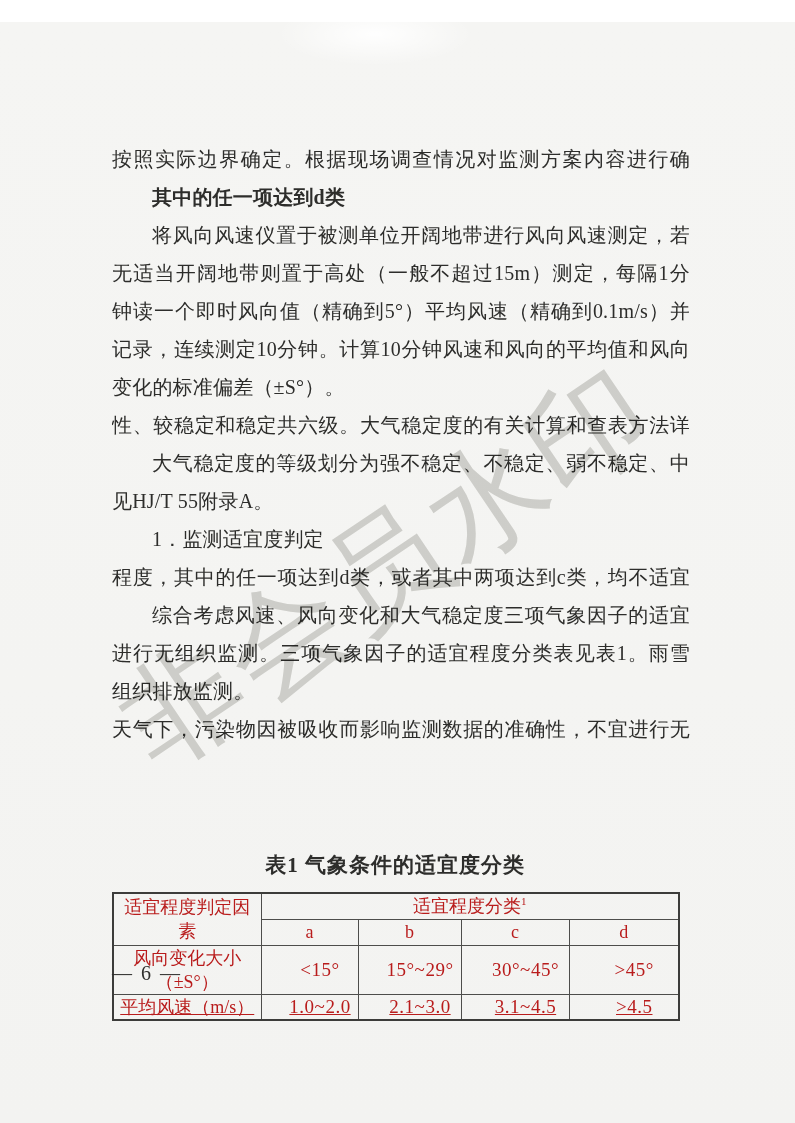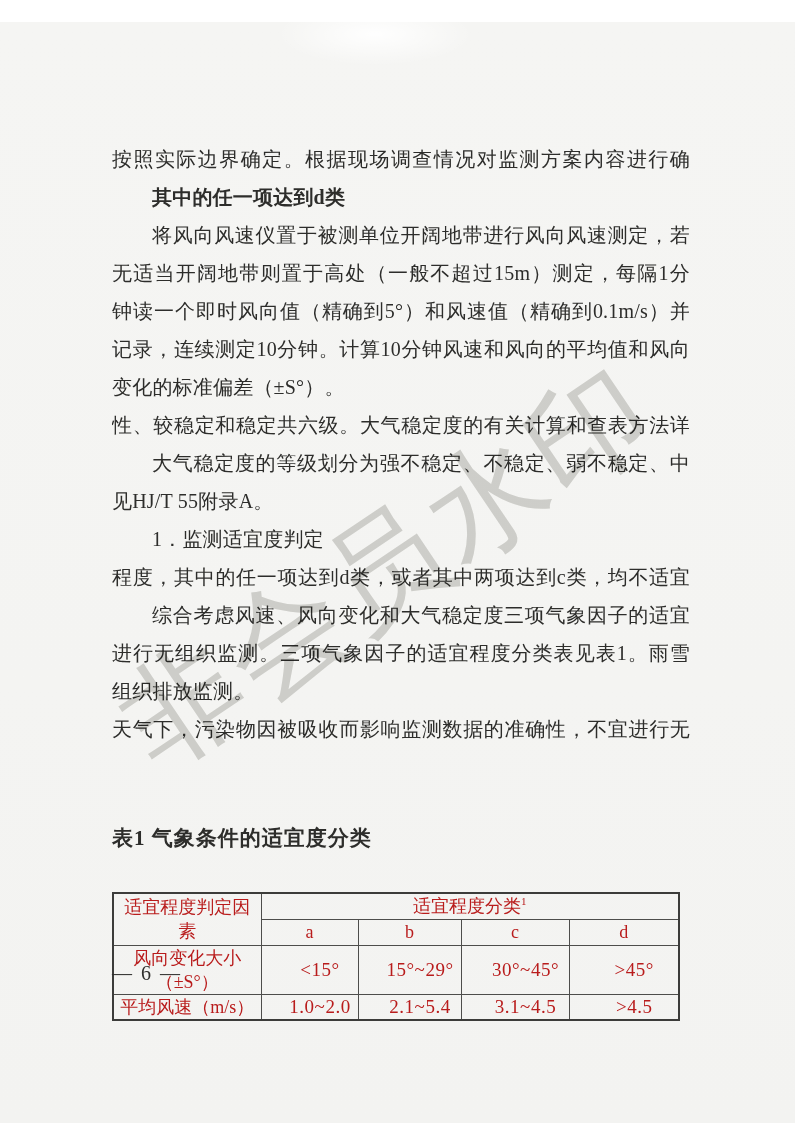--- a/index.html
+++ b/index.html
@@ -24,39 +24,39 @@
     height:38px; line-height:38px; white-space:nowrap;
     letter-spacing:0.2px;
   }
   .line.full {
     white-space:normal; overflow:hidden;
     text-align:justify; text-align-last:justify;
   }
   .line.indent { padding-left:40px; }
   .line.bold { font-weight:bold; }
   .caption {
-    position:absolute; left:112px; top:824px; width:566px;
-    text-align:left; font-weight:bold; font-size:21px;
+    position:absolute; left:112px; top:851px; width:566px;
+    text-align:center; font-weight:bold; font-size:21px;
     letter-spacing:1px;
   }
   .dtable {
     position:absolute; left:112px; top:860px; width:566px;
     border-collapse:collapse; table-layout:fixed;
     font-size:18px; color:#b91c1c;margin-top:32px;
   }
   .dtable th, .dtable td {
     border:1px solid #4d4d4b; font-weight:normal;
     text-align:center; vertical-align:middle;
     padding:0 2px; overflow:hidden;
   }
   .dtable { border:2px solid #3c3c3a; }
   .dtable .r-group { height:26px; }
   .dtable .r-class { height:26px; }
   .dtable .r-data1 { height:29px; }
-  .dtable .r-data2 { height:21px; }
+  .dtable .r-data2 { height:21px;text-decoration:underline; }
   .dtable sup { font-size:11px; vertical-align:super; line-height:0; }
   .dtable .val { font-size:19px; letter-spacing:0.5px;padding-left:23px; }
   .pageno {
     position:absolute; left:112px; top:962px;
     font-size:20px; letter-spacing:2px; color:#2f2f2d;
   }
   .watermark {
     position:absolute; left:78px; top:503px; width:620px; height:130px;
     line-height:130px; text-align:center; white-space:nowrap;
     font-size:118px; letter-spacing:4px;
@@ -69,21 +69,21 @@
 <body>
 
 <div class="page">
   <div class="scan"></div>
 
   <div class="content">
     <div class="line full">按照实际边界确定。根据现场调查情况对监测方案内容进行确认。</div>
     <div class="line indent bold">其中的任一项达到d类</div>
     <div class="line indent full">将风向风速仪置于被测单位开阔地带进行风向风速测定，若</div>
     <div class="line full">无适当开阔地带则置于高处（一般不超过15m）测定，每隔1分</div>
-    <div class="line full">钟读一个即时风向值（精确到5°）和风速值（精确到0.1m/s）并</div>
+    <div class="line full">钟读一个即时风向值（精确到5°）平均风速（精确到0.1m/s）并</div>
     <div class="line full">记录，连续测定10分钟。计算10分钟风速和风向的平均值和风向</div>
     <div class="line">变化的标准偏差（±S°）。</div>
     <div class="line full">性、较稳定和稳定共六级。大气稳定度的有关计算和查表方法详</div>
     <div class="line indent full">大气稳定度的等级划分为强不稳定、不稳定、弱不稳定、中</div>
     <div class="line">见HJ/T 55附录A。</div>
     <div class="line indent">1．监测适宜度判定</div>
     <div class="line full">程度，其中的任一项达到d类，或者其中两项达到c类，均不适宜</div>
     <div class="line indent full">综合考虑风速、风向变化和大气稳定度三项气象因子的适宜</div>
     <div class="line full">进行无组织监测。三项气象因子的适宜程度分类表见表1。雨雪</div>
     <div class="line">组织排放监测。</div>
@@ -114,21 +114,21 @@
       <tr class="r-data1">
         <td>风向变化大小（±S°）</td>
         <td class="val">&lt;15°</td>
         <td class="val">15°~29°</td>
         <td class="val">30°~45°</td>
         <td class="val">&gt;45°</td>
       </tr>
       <tr class="r-data2">
         <td>平均风速（m/s）</td>
         <td class="val">1.0~2.0</td>
-        <td class="val">2.1~5.4</td>
+        <td class="val">2.1~3.0</td>
         <td class="val">3.1~4.5</td>
         <td class="val">&gt;4.5</td>
       </tr>
     </tbody>
   </table>
 
   <div class="pageno">— 6 —</div>
 
   <div class="watermark">非会员水印</div>
 </div>

